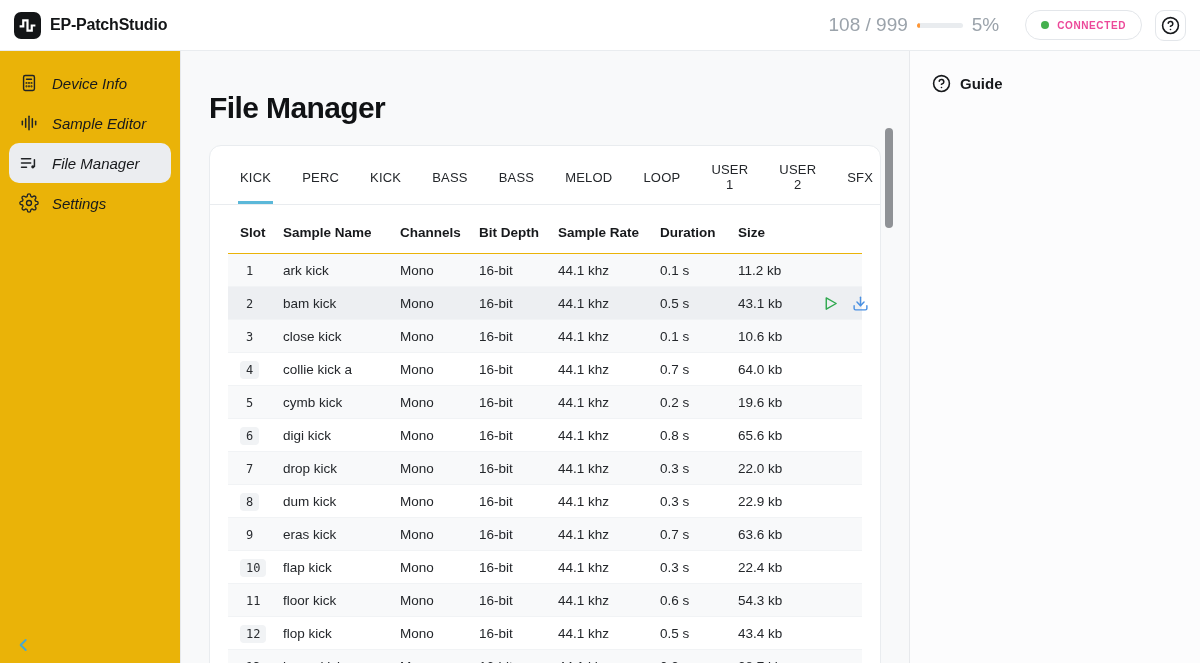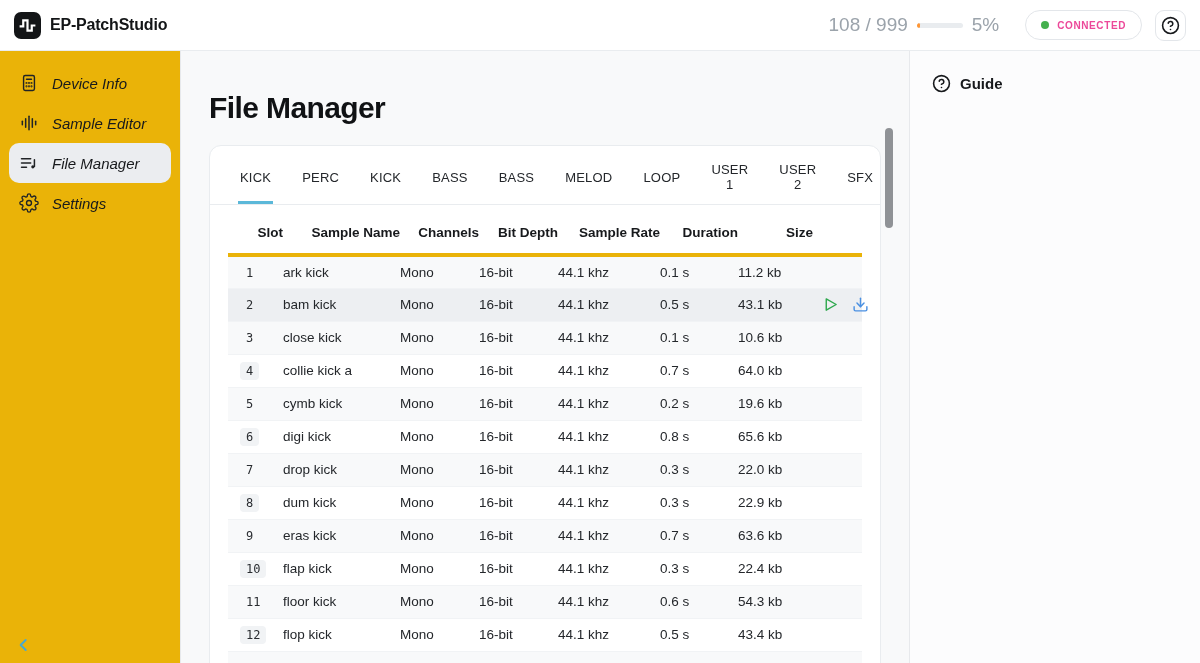--- a/index.html
+++ b/index.html
@@ -56,22 +56,22 @@
     letter-spacing: -0.6px; margin-bottom: 20px; }
   .card { background: #fff; border: 1px solid #e9ecef; border-radius: 12px;
     height: 900px; overflow: hidden; }
   .tab-bar { display: flex; gap: 27px; padding: 16px 28px 0; border-bottom: 1px solid #e9ecef; }
   .tab { background: none; border: none; font-family: inherit; font-size: 13px;
     color: #24272b; padding: 0 2px 12px; cursor: pointer; letter-spacing: 0.2px; }
   .tab.active { padding-bottom: 9px; border-bottom: 3px solid var(--accent); }
 
   .table-wrap { padding: 8px 18px 0; }
   table { width: 100%; border-collapse: collapse; table-layout: fixed; }
-  th { text-align: right; font-size: 13.5px; font-weight: bold; color: #17191c;
-    padding: 12px 0 13px; border-bottom: 4px solid #eab308; }
+  th { text-align: left; font-size: 13.5px; font-weight: bold; color: #17191c;
+    padding: 12px 0 13px; border-bottom: 1px solid #eab308; }
   th:first-child, td:first-child { padding-left: 12px; }
   td { height: 33px; font-size: 13.5px; color: #24272b; border-bottom: 1px solid #f1f3f5; }
   tr.striped td { background: #f8f9fa; }
   tr.hovered td { background: #edeff2; }
   .slot-badge { font-family: "DejaVu Sans Mono", monospace; font-size: 12px;
     background: #f1f3f5; border-radius: 4px; padding: 2px 6px; color: #2a2d31; }
   tr.striped .slot-badge, tr.hovered .slot-badge { background: transparent; }
   td.actions { text-align: right; padding-right: 6px; white-space: nowrap; }
   .action-btn { background: none; border: none; padding: 0; margin-left: 9px;
     cursor: pointer; vertical-align: middle; display: inline-flex; }

